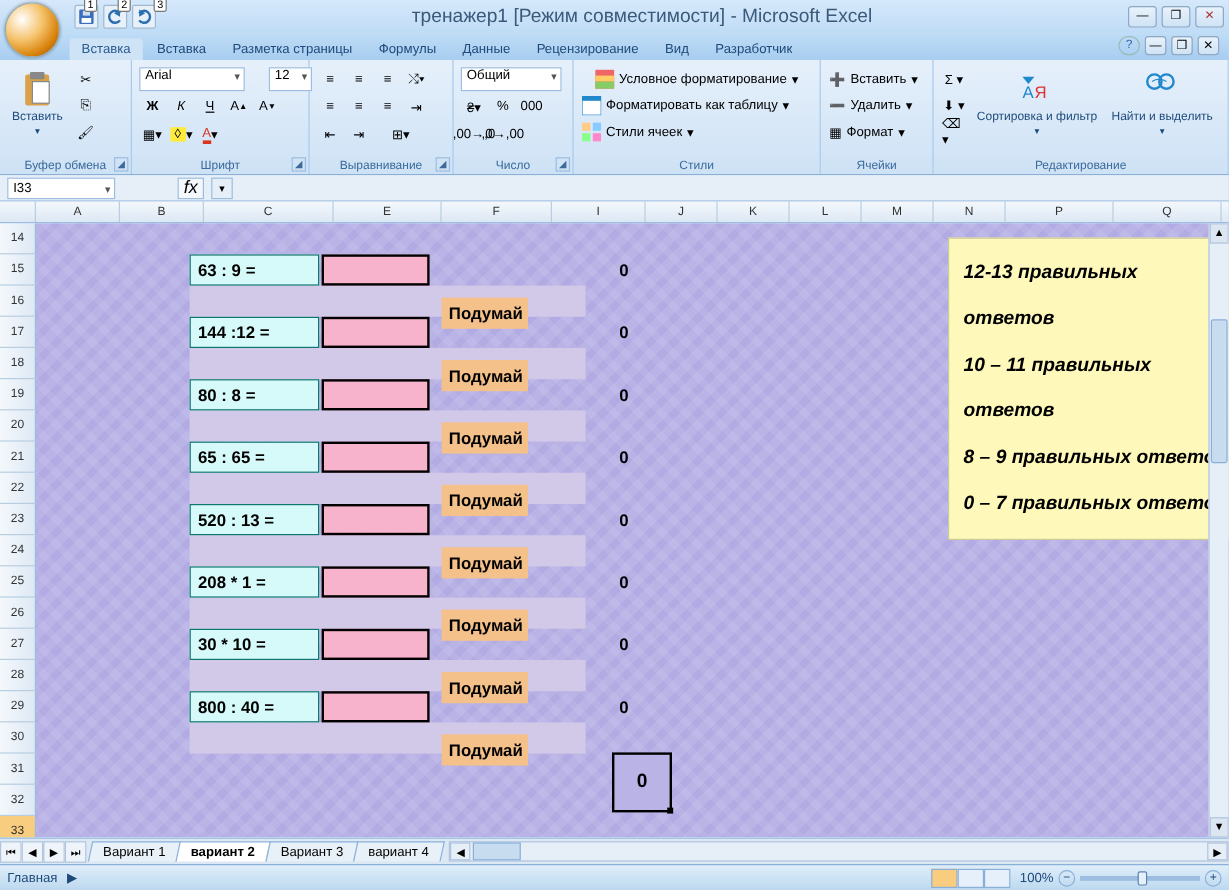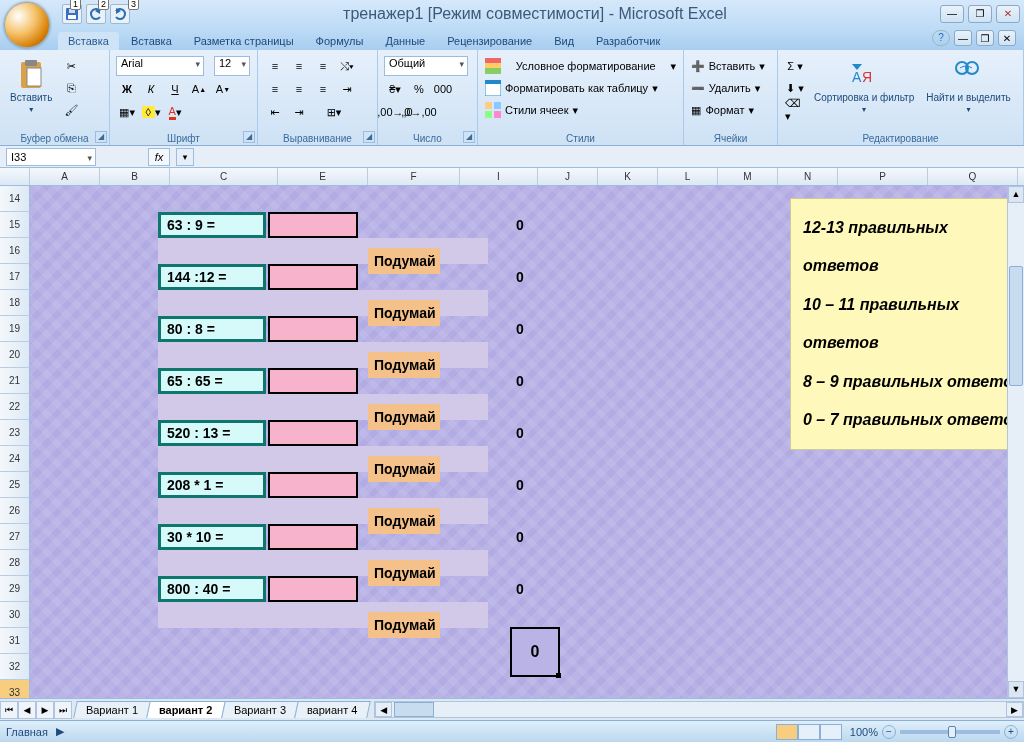--- a/index.html
+++ b/index.html
@@ -33,21 +33,21 @@
 .small-btn { width:22px; height:20px; border:1px solid transparent; display:flex; align-items:center; justify-content:center; font-size:11px; }
 .combo { height:20px; border:1px solid #9cbde0; background:#fff; font-size:11px; padding:0 16px 0 4px; position:relative; }
 .combo::after { content:'▾'; position:absolute; right:3px; top:2px; font-size:9px; color:#555; }
 .launcher { position:absolute; right:2px; bottom:2px; width:12px; height:12px; border:1px solid #9cbde0; font-size:8px; text-align:center; line-height:10px; color:#3b6a9b; }
 .kbd-hint { position:absolute; top:-2px; background:#fff; border:1px solid #777; font-size:9px; padding:0 2px; border-radius:2px; }
 
 
 .fbar-row { height:22px; background:#e6eef7; border-bottom:1px solid #9cbde0; display:flex; align-items:center; }
 .name-box { width:90px; height:18px; margin-left:6px; border:1px solid #9cbde0; background:#fff; padding:0 4px; font-size:11px; position:relative; line-height:16px; }
 .name-box::after { content:'▾'; position:absolute; right:3px; top:1px; font-size:9px; color:#555; }
-.fx-btn { width:22px; height:18px; border:1px solid #9cbde0; margin:0 2px; text-align:center; font-style:italic; font-size:11px; line-height:16px; background:#f4f7fb; }
+.fx-btn { width:22px; height:18px; border:1px solid #9cbde0; margin:0 2px; text-align:center; font-style:italic; font-size:15px; line-height:16px; background:#f4f7fb; }
 .formula-input { flex:1; height:18px; border:1px solid #9cbde0; background:#fff; padding:0 4px; font-size:11px; line-height:16px; }
 .fbar-expand { width:18px; height:18px; border:1px solid #9cbde0; text-align:center; font-size:9px; line-height:16px; margin:0 4px; }
 
 
 .col-headers { height:18px; display:flex; background:linear-gradient(#f4f8fc,#dce8f4); border-bottom:1px solid #9cbde0; }
 .corner { width:30px; border-right:1px solid #b8cde0; }
 .ch { border-right:1px solid #b8cde0; text-align:center; font-size:10px; line-height:18px; color:#333; }
 
 
 .grid-wrap { position:relative; height: 512px; overflow:hidden; display:flex; }
@@ -55,21 +55,21 @@
 .rh { height:26px; border-bottom:1px solid #b8cde0; border-right:1px solid #9cbde0; text-align:center; font-size:10px; line-height:26px; color:#333; }
 .rh.sel { background:#f8cd80; }
 .grid { flex:1; position:relative; background:#b9b3e6; }
 .grid::before { content:''; position:absolute; inset:0; background:
   repeating-linear-gradient(45deg, rgba(255,255,255,.08) 0 6px, transparent 6px 14px),
   repeating-linear-gradient(-45deg, rgba(120,100,200,.10) 0 6px, transparent 6px 14px);
 }
 
 
 .q { position:absolute; height:26px; font-family: Arial; font-size:14px; font-weight:bold; display:flex; align-items:center; padding:0 6px; }
-.q-problem { background:#d6fafa; border:3px solid #0f766e; width:108px; }
+.q-problem { background:#d6fafa; border:1px solid #0f766e; width:108px; }
 .q-input { background:#f8b3cc; border:2px solid #000; width:90px; }
 .q-hint { background:#f4c18a; width:72px;margin-top:36px; }
 .q-zero { width:40px; text-align:center; justify-content:center; }
 .gray-row { position:absolute; background:#d2c8e8; height:26px; }
 
 .total-label { position:absolute; background:#ffff00; font-family:Arial; font-size:16px; font-weight:bold; padding:4px 8px; display:flex; align-items:center; }
 .total-box { position:absolute; background:#b9b3e6; border:2px solid #000; font-family:Arial; font-size:16px; font-weight:bold; display:flex; align-items:center; justify-content:center; }
 .total-box::after { content:''; position:absolute; right:-3px; bottom:-3px; width:5px; height:5px; background:#000; }
 
 .note { position:absolute; background:#fef8ba; font-family:'Times New Roman'; font-size:16px; font-style:italic; font-weight:bold; padding:10px 12px; line-height:2.4; border:1px solid #cc9; }
@@ -172,21 +172,21 @@
         <div class="small-btn">⎘</div>
         <div class="small-btn">🖌</div>
       </div>
     </div>
     <div class="group-label">Буфер обмена</div>
     <div class="launcher">◢</div>
   </div>
 
   <div class="group" style="width:148px">
     <div class="group-body" style="flex-direction:column;gap:3px">
-      <div style="display:flex;gap:10px">
+      <div style="display:flex;gap:20px">
         <div class="combo" style="width:88px">Arial</div>
         <div class="combo" style="width:36px">12</div>
       </div>
       <div class="small-row">
         <div class="small-btn" style="font-weight:bold">Ж</div>
         <div class="small-btn" style="font-style:italic">К</div>
         <div class="small-btn" style="text-decoration:underline">Ч</div>
         <div class="small-btn">A<sup style="font-size:7px">▲</sup></div>
         <div class="small-btn">A<sup style="font-size:7px">▼</sup></div>
       </div>
@@ -236,21 +236,21 @@
         <div class="small-btn">,00→,0</div>
         <div class="small-btn">,0→,00</div>
       </div>
     </div>
     <div class="group-label">Число</div>
     <div class="launcher">◢</div>
   </div>
 
   <div class="group" style="width:206px">
     <div class="group-body" style="flex-direction:column;gap:2px;align-items:stretch">
-      <div class="small-btn" style="width:auto;justify-content:space-between;gap:4px"><svg width="16" height="16">
+      <div class="small-btn" style="width:auto;justify-content:center;gap:4px"><svg width="16" height="16">
             <rect width="16" height="16" fill="#e66"></rect>
             <rect y="5" width="16" height="5" fill="#fc6"></rect>
             <rect y="10" width="16" height="6" fill="#8c6"></rect>
           </svg><span>Условное форматирование</span> ▾</div>
       <div class="small-btn" style="width:auto;justify-content:flex-start;gap:4px"><svg width="16" height="16">
             <rect width="16" height="16" fill="#fff" stroke="#28c"></rect>
             <rect width="16" height="4" fill="#28c"></rect>
           </svg><span>Форматировать как таблицу</span> ▾</div>
       <div class="small-btn" style="width:auto;justify-content:flex-start;gap:4px"><svg width="16" height="16">
             <rect width="7" height="7" fill="#fc8"></rect>

